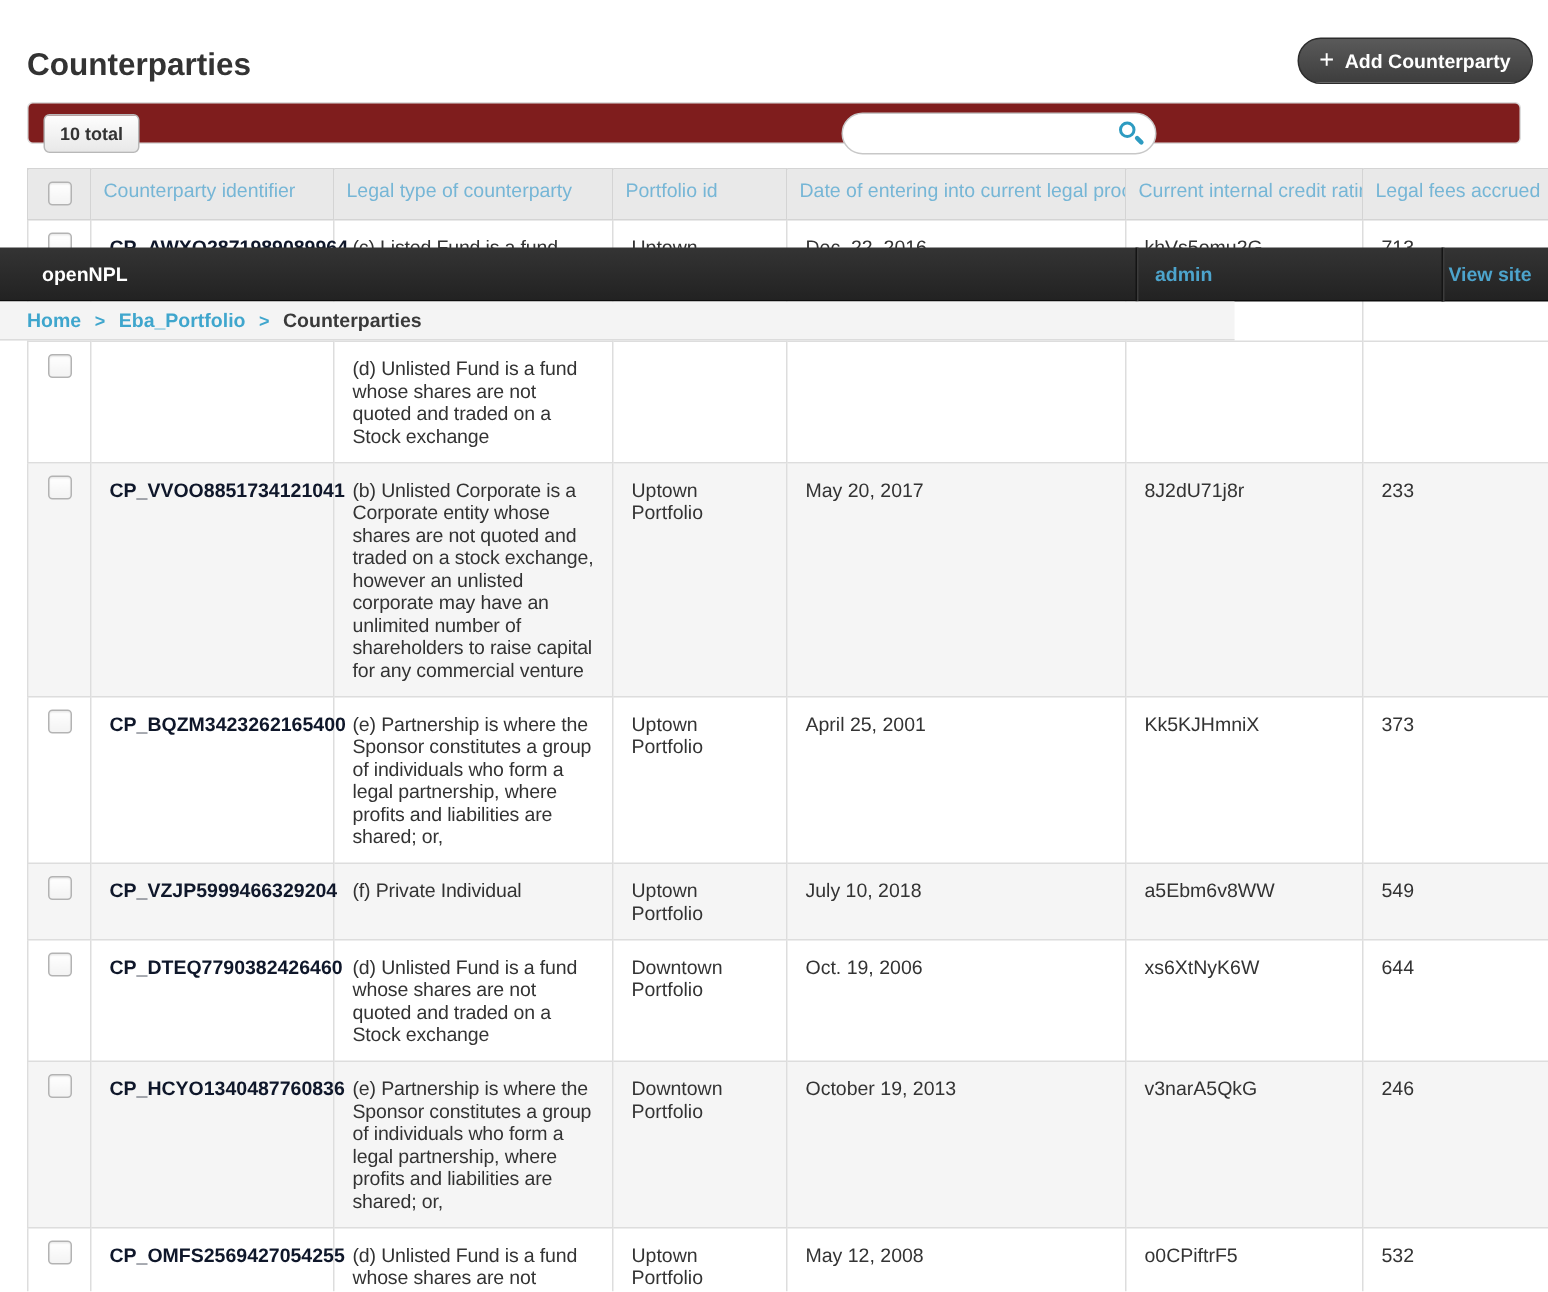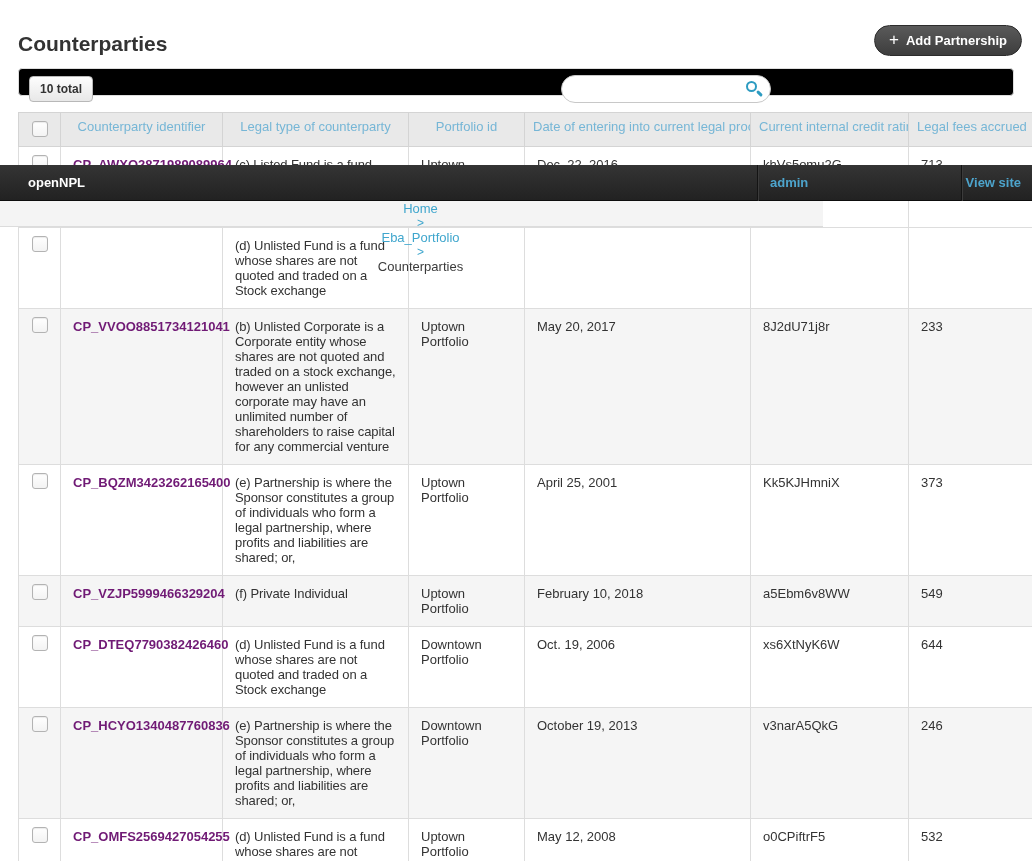--- a/index.html
+++ b/index.html
@@ -13,21 +13,21 @@
     position:absolute; right:10px; top:25px; height:31px; padding:0 14px;
     display:flex; align-items:center; gap:7px;
     background:linear-gradient(#5a5a5a,#3d3d3d); border:1px solid #2c2c2c; border-radius:16px;
     color:#fff; font-size:13px; font-weight:bold; cursor:pointer;
   }
   .add-btn .plus { font-size:17px; font-weight:normal; line-height:1; position:relative; top:-1px; }
 
   
   .toolbar {
     position:absolute; left:18px; top:68px; width:996px; height:28px;
-    background:#000000; border:1px solid #ddd; border-radius:4px;
+    background:#7f1d1d; border:1px solid #ddd; border-radius:4px;
   }
   .total-badge {
     position:absolute; left:10px; top:7px; height:26px; line-height:24px; padding:0 10px;
     background:linear-gradient(#fdfdfd,#e8e8e8); border:1px solid #b8b8b8; border-radius:4px;
     font-size:12px; font-weight:bold; color:#333;
   }
   .search-wrap { position:absolute; left:542px; top:6px; width:210px; height:28px; }
   .search-input {
     width:100%; height:100%; border:1px solid #c8c8c8; border-radius:14px;
     padding:0 30px 0 12px; font-size:13px; outline:none; background:#fff;
@@ -41,64 +41,64 @@
     background:#fff; border:1px solid #ccc; border-radius:4px; cursor:pointer;
   }
   .filter-label { position:absolute; left:20px; top:0; line-height:32px; font-size:13px; font-weight:bold; color:#35a3c9; }
   .chevron-down { position:absolute; right:22px; top:11px; width:8px; height:8px; border-right:2px solid #35a3c9; border-bottom:2px solid #35a3c9; transform:rotate(45deg); }
 
   
   .cp-table { position:absolute; left:18px; top:112px; width:1014px; border-collapse:collapse; table-layout:fixed; }
   .cp-table th, .cp-table td { border:1px solid #ddd; vertical-align:top; text-align:left; }
   .cp-table thead th {
     background:#e9e9e9; border-color:#d4d4d4; color:#76b6d6; font-weight:normal;
-    font-size:13px; padding:6px 8px; height:28px; white-space:nowrap; overflow:hidden;text-align:center;
+    font-size:13px; padding:6px 8px; height:28px; white-space:nowrap; overflow:hidden;
   }
   .cp-table td { padding:10px 12px; font-size:13px; color:#333; background:#fff; }
   .cp-table tr.striped td { background:#f5f5f5; }
   .cell-check { text-align:center !important; padding-top:8px !important; }
   .cp-checkbox {
     appearance:none; -webkit-appearance:none; width:16px; height:16px; margin:0;
     background:linear-gradient(#fff,#f3f3f3); border:1px solid #b3b3b3; border-radius:3px;
     box-shadow:inset 0 1px 1px rgba(0,0,0,.08); cursor:pointer; display:inline-block;
   }
-  .id-link { color:#701a75; font-weight:bold; text-decoration:none; cursor:pointer; }
+  .id-link { color:#0f172a; font-weight:bold; text-decoration:none; cursor:pointer; }
   .cell-legal { font-size:12px; letter-spacing:-0.1px; line-height:15px; color:#3f3f3f; }
   .cell-date { padding-left:12px !important; }
   .cell-fees { color:#3f3f3f; }
 
   
   .navbar {
     position:absolute; left:0; top:165px; width:1032px; height:36px;
     background:linear-gradient(#343434,#222); border-bottom:1px solid #0d0d0d; z-index:5;
   }
   .navbar .brand { position:absolute; left:28px; top:0; line-height:36px; color:#fff; font-size:13px; font-weight:bold; }
   .navbar .divider { position:absolute; top:0; width:1px; height:36px; background:#141414; box-shadow:1px 0 0 #3b3b3b; }
   .nav-link { position:absolute; top:0; line-height:36px; font-size:13px; font-weight:bold; color:#4da4cc; text-decoration:none; cursor:pointer;text-align:center; }
 
   
   .breadcrumb {
     position:absolute; left:0; top:201px; width:823px; height:26px;
     background:#f4f4f4; border-bottom:1px solid #dcdcdc; z-index:5;
-    display:flex; align-items:center; padding-left:18px; font-size:13px; font-weight:normal;flex-direction:column;
+    display:flex; align-items:center; padding-left:18px; font-size:13px; font-weight:bold;
   }
   .crumb-link { color:#3fa6cd; text-decoration:none; cursor:pointer; }
   .crumb-sep { color:#3fa6cd; margin:0 9px; font-size:12px; }
   .crumb-current { color:#3a3a3a; }
 </style>
 </head>
 <body>
 
 <div class="page">
 
   <h1 class="page-title">Counterparties</h1>
 
   <button class="add-btn">
     <span class="plus">+</span>
-    <span>Add Partnership</span>
+    <span>Add Counterparty</span>
   </button>
 
   <div class="toolbar">
     <span class="total-badge">10 total</span>
     <span class="search-wrap">
       <input class="search-input" type="text" placeholder="" style="">
       <span class="search-icon">
         <span class="lens"></span>
         <span class="handle"></span>
       </span>
@@ -188,21 +188,21 @@
 
         <tr class="striped">
           <td class="cell-check">
             <input type="checkbox" class="cp-checkbox" style="">
           </td>
           <td>
             <a class="id-link">CP_VZJP5999466329204</a>
           </td>
           <td class="cell-legal">(f) Private Individual</td>
           <td>Uptown Portfolio</td>
-          <td class="cell-date">February 10, 2018</td>
+          <td class="cell-date">July 10, 2018</td>
           <td>a5Ebm6v8WW</td>
           <td class="cell-fees">549</td>
         </tr>
 
         <tr>
           <td class="cell-check">
             <input type="checkbox" class="cp-checkbox" style="">
           </td>
           <td>
             <a class="id-link">CP_DTEQ7790382426460</a>

